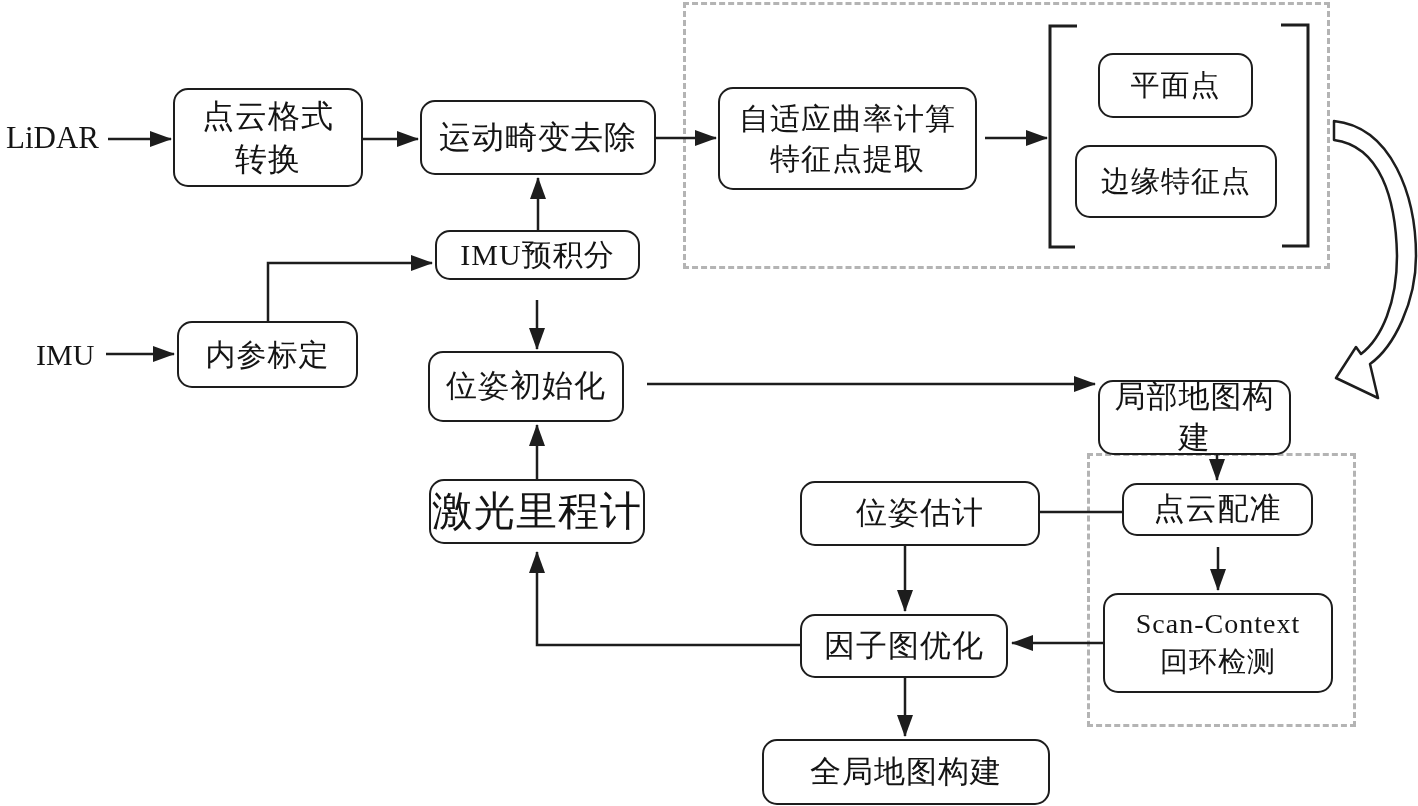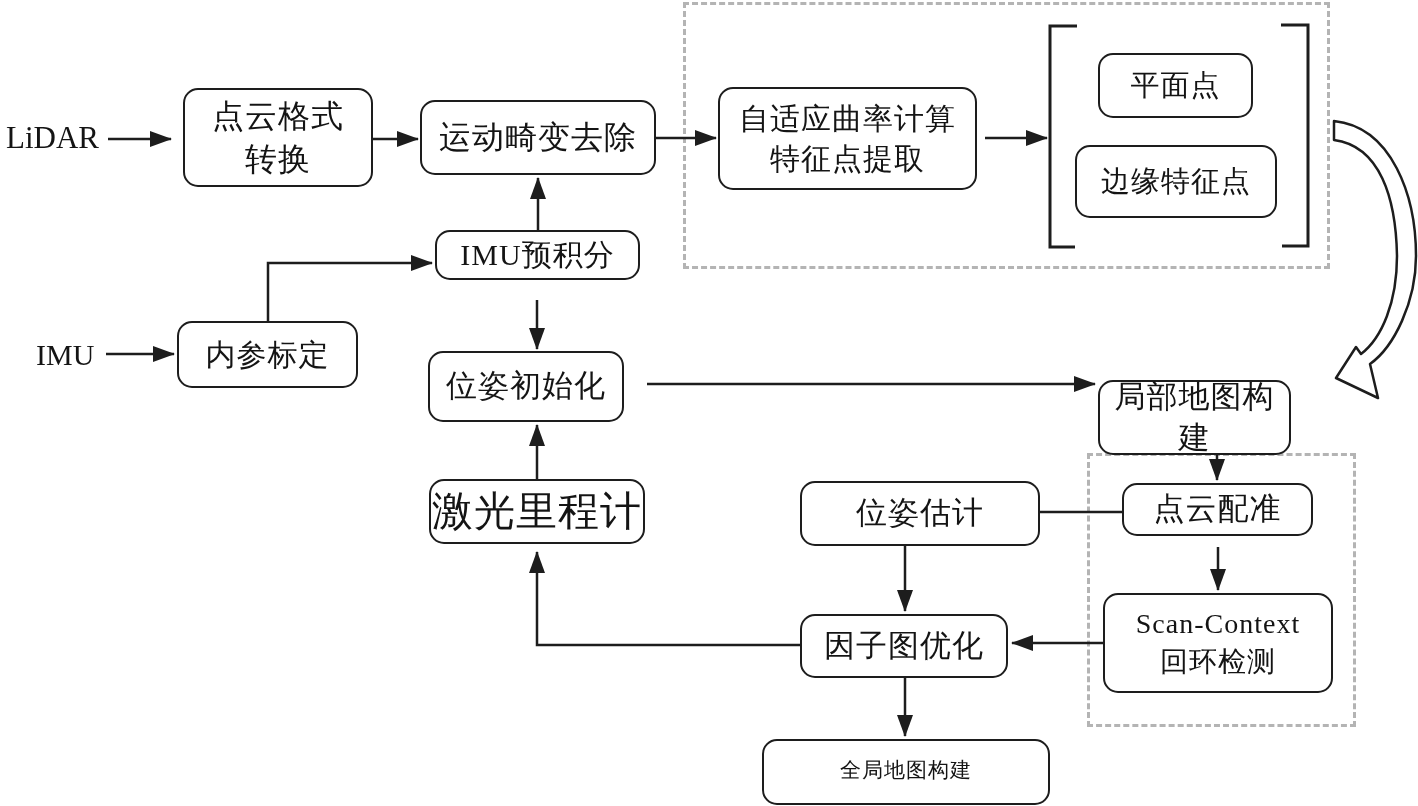--- a/index.html
+++ b/index.html
@@ -18,35 +18,35 @@
   .dr-top{left:683px;top:2px;width:641px;height:261px;}
   .dr-bottom{left:1087px;top:453px;width:263px;height:268px;}
   .node{
     position:absolute;box-sizing:border-box;background:#ffffff;
     border:2.5px solid #1d1d1d;border-radius:15px;
     display:flex;flex-direction:column;align-items:center;justify-content:center;
     text-align:center;z-index:2;line-height:1.32;letter-spacing:1px;
   }
   .lbl{position:absolute;z-index:2;white-space:nowrap;}
   
-  .n-pcformat{left:183px;top:88px;width:190px;height:99px;font-size:32px;}
+  .n-pcformat{left:173px;top:88px;width:190px;height:99px;font-size:32px;}
   .n-motion{left:420px;top:100px;width:236px;height:75px;font-size:32px;}
   .n-adaptive{left:718px;top:87px;width:259px;height:103px;font-size:30px;}
   .n-planar{left:1098px;top:53px;width:155px;height:65px;font-size:29px;}
   .n-edge{left:1075px;top:145px;width:202px;height:73px;font-size:29px;}
   .n-imupre{left:435px;top:230px;width:205px;height:50px;font-size:30px;}
   .n-intrinsic{left:177px;top:321px;width:181px;height:67px;font-size:30px;}
   .n-poseinit{left:428px;top:351px;width:196px;height:71px;font-size:31px;}
   .n-laserodo{left:429px;top:479px;width:216px;height:65px;font-size:41px;}
   .n-localmap{left:1098px;top:348px;width:193px;height:75px;font-size:31px;margin-top:32px;}
   .n-pcreg{left:1122px;top:483px;width:191px;height:53px;font-size:31px;}
   .n-poseest{left:800px;top:481px;width:240px;height:65px;font-size:31px;}
   .n-factor{left:800px;top:614px;width:208px;height:64px;font-size:31px;}
   .n-scancontext{left:1103px;top:593px;width:230px;height:100px;font-size:28px;line-height:1.35;}
-  .n-globalmap{left:762px;top:739px;width:288px;height:66px;font-size:21px;font-family:Liberation Mono, monospace;}
+  .n-globalmap{left:762px;top:739px;width:288px;height:66px;font-size:31px;}
   .lbl-lidar{left:6px;top:120px;font-size:31px;}
   .lbl-imu{left:36px;top:338px;font-size:30px;}
   svg line, svg path.conn{stroke:#1d1d1d;stroke-width:2.5;fill:none;}
   svg path.bracket{stroke:#1d1d1d;stroke-width:3;fill:none;}
   svg path.swoosh{stroke:#1d1d1d;stroke-width:2.5;fill:#ffffff;stroke-linejoin:round;}
 </style>
 </head>
 <body>
 
 <div id="canvas">

